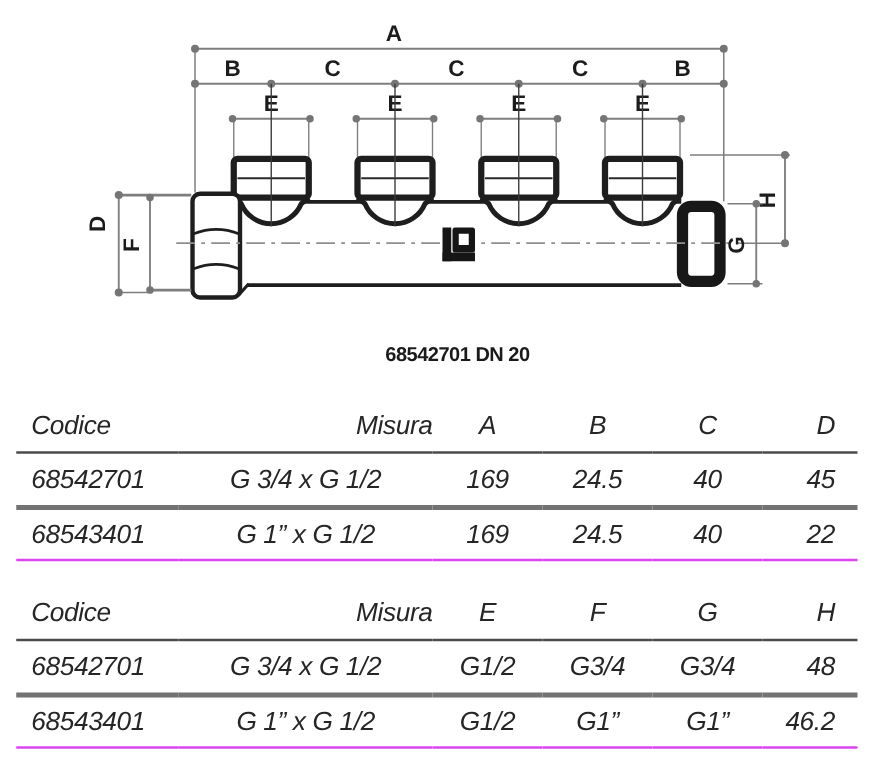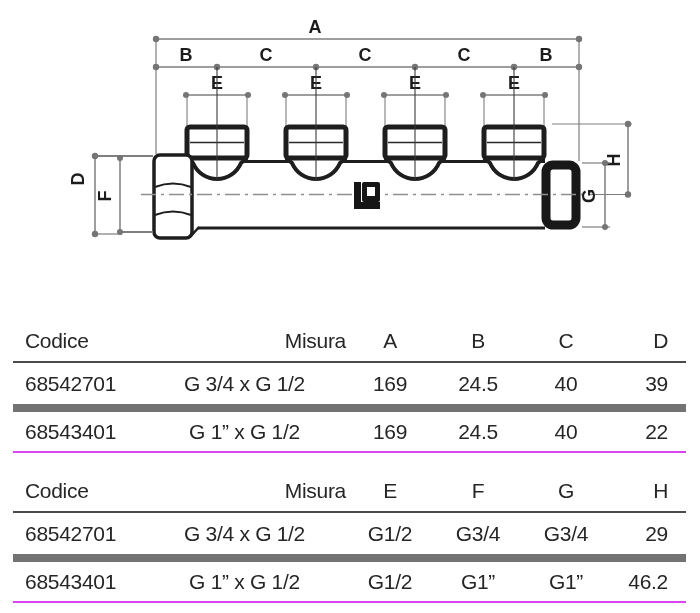--- a/index.html
+++ b/index.html
@@ -5,23 +5,23 @@
   html,body{margin:0;padding:0;background:#fff;}
   #page{position:relative;width:700px;height:613px;background:#fff;overflow:hidden;
         font-family:"Liberation Sans",sans-serif;color:#262626;}
   #drawing{position:absolute;left:0;top:0;}
   svg text{font-family:"Liberation Sans",sans-serif;font-weight:bold;font-size:18px;fill:#1c1c1c;}
   #caption{position:absolute;left:66px;top:276px;width:600px;text-align:center;
            font-size:16px;font-weight:bold;letter-spacing:-0.4px;color:#1b1b1b;}
   table.spec{position:absolute;left:13px;width:673px;border-collapse:collapse;table-layout:fixed;
              font-size:21px;letter-spacing:-0.3px;color:#262626;}
   table.spec tr.hdr  td, table.spec tr.hdr  th{height:41px;border-bottom:2px solid #4b4b4b;}
-  table.spec tr.r1   td{height:41px;border-bottom:8px solid #737373;}
+  table.spec tr.r1   td{height:41px;border-bottom:4px solid #737373;}
   table.spec tr.r2   td{height:39px;border-bottom:2px solid #d946ef;}
-  table.spec th, table.spec td{font-weight:normal;padding:0;vertical-align:middle;text-align:center;white-space:nowrap;}
+  table.spec th, table.spec td{font-weight:normal;padding:0;vertical-align:middle;text-align:center;white-space:nowrap;font-style:italic;}
   table.spec .c-code{text-align:left;padding-left:12px;}
   table.spec th.c-mis{text-align:right;padding-left:13px;}
   table.spec .c-last{text-align:right;padding-right:18px;}
   #t1{top:320px;} #t2{top:470px;}
 </style>
 </head>
 <body>
 
 <div id="page">
 
@@ -161,20 +161,21 @@
     <text x="595" y="196" text-anchor="middle" transform="rotate(-90 595 196)">G</text>
 
     <g fill="#161616">
       <rect x="362" y="182" width="18" height="20" rx="2"></rect>
       <rect x="367" y="187" width="8" height="9" fill="#ffffff"></rect>
       <rect x="354" y="182" width="7" height="27"></rect>
       <rect x="354" y="202" width="26" height="7"></rect>
     </g>
   </svg>
 
+  <div id="caption">68542701 DN 20</div>
 
   <table class="spec" id="t1">
     <colgroup>
         <col style="width:130px">
         <col style="width:203px">
         <col style="width:88px">
         <col style="width:88px">
         <col style="width:88px">
         <col style="width:76px">
       </colgroup>
@@ -186,21 +187,21 @@
       <th>B</th>
       <th>C</th>
       <th class="c-last">D</th>
     </tr>
     <tr class="r1">
       <td class="c-code">68542701</td>
       <td>G 3/4 x G 1/2</td>
       <td>169</td>
       <td>24.5</td>
       <td>40</td>
-      <td class="c-last">39</td>
+      <td class="c-last">45</td>
     </tr>
     <tr class="r2">
       <td class="c-code">68543401</td>
       <td>G 1” x G 1/2</td>
       <td>169</td>
       <td>24.5</td>
       <td>40</td>
       <td class="c-last">22</td>
     </tr>
   </tbody>
@@ -223,21 +224,21 @@
       <th>F</th>
       <th>G</th>
       <th class="c-last">H</th>
     </tr>
     <tr class="r1">
       <td class="c-code">68542701</td>
       <td>G 3/4 x G 1/2</td>
       <td>G1/2</td>
       <td>G3/4</td>
       <td>G3/4</td>
-      <td class="c-last">29</td>
+      <td class="c-last">48</td>
     </tr>
     <tr class="r2">
       <td class="c-code">68543401</td>
       <td>G 1” x G 1/2</td>
       <td>G1/2</td>
       <td>G1”</td>
       <td>G1”</td>
       <td class="c-last">46.2</td>
     </tr>
   </tbody>

